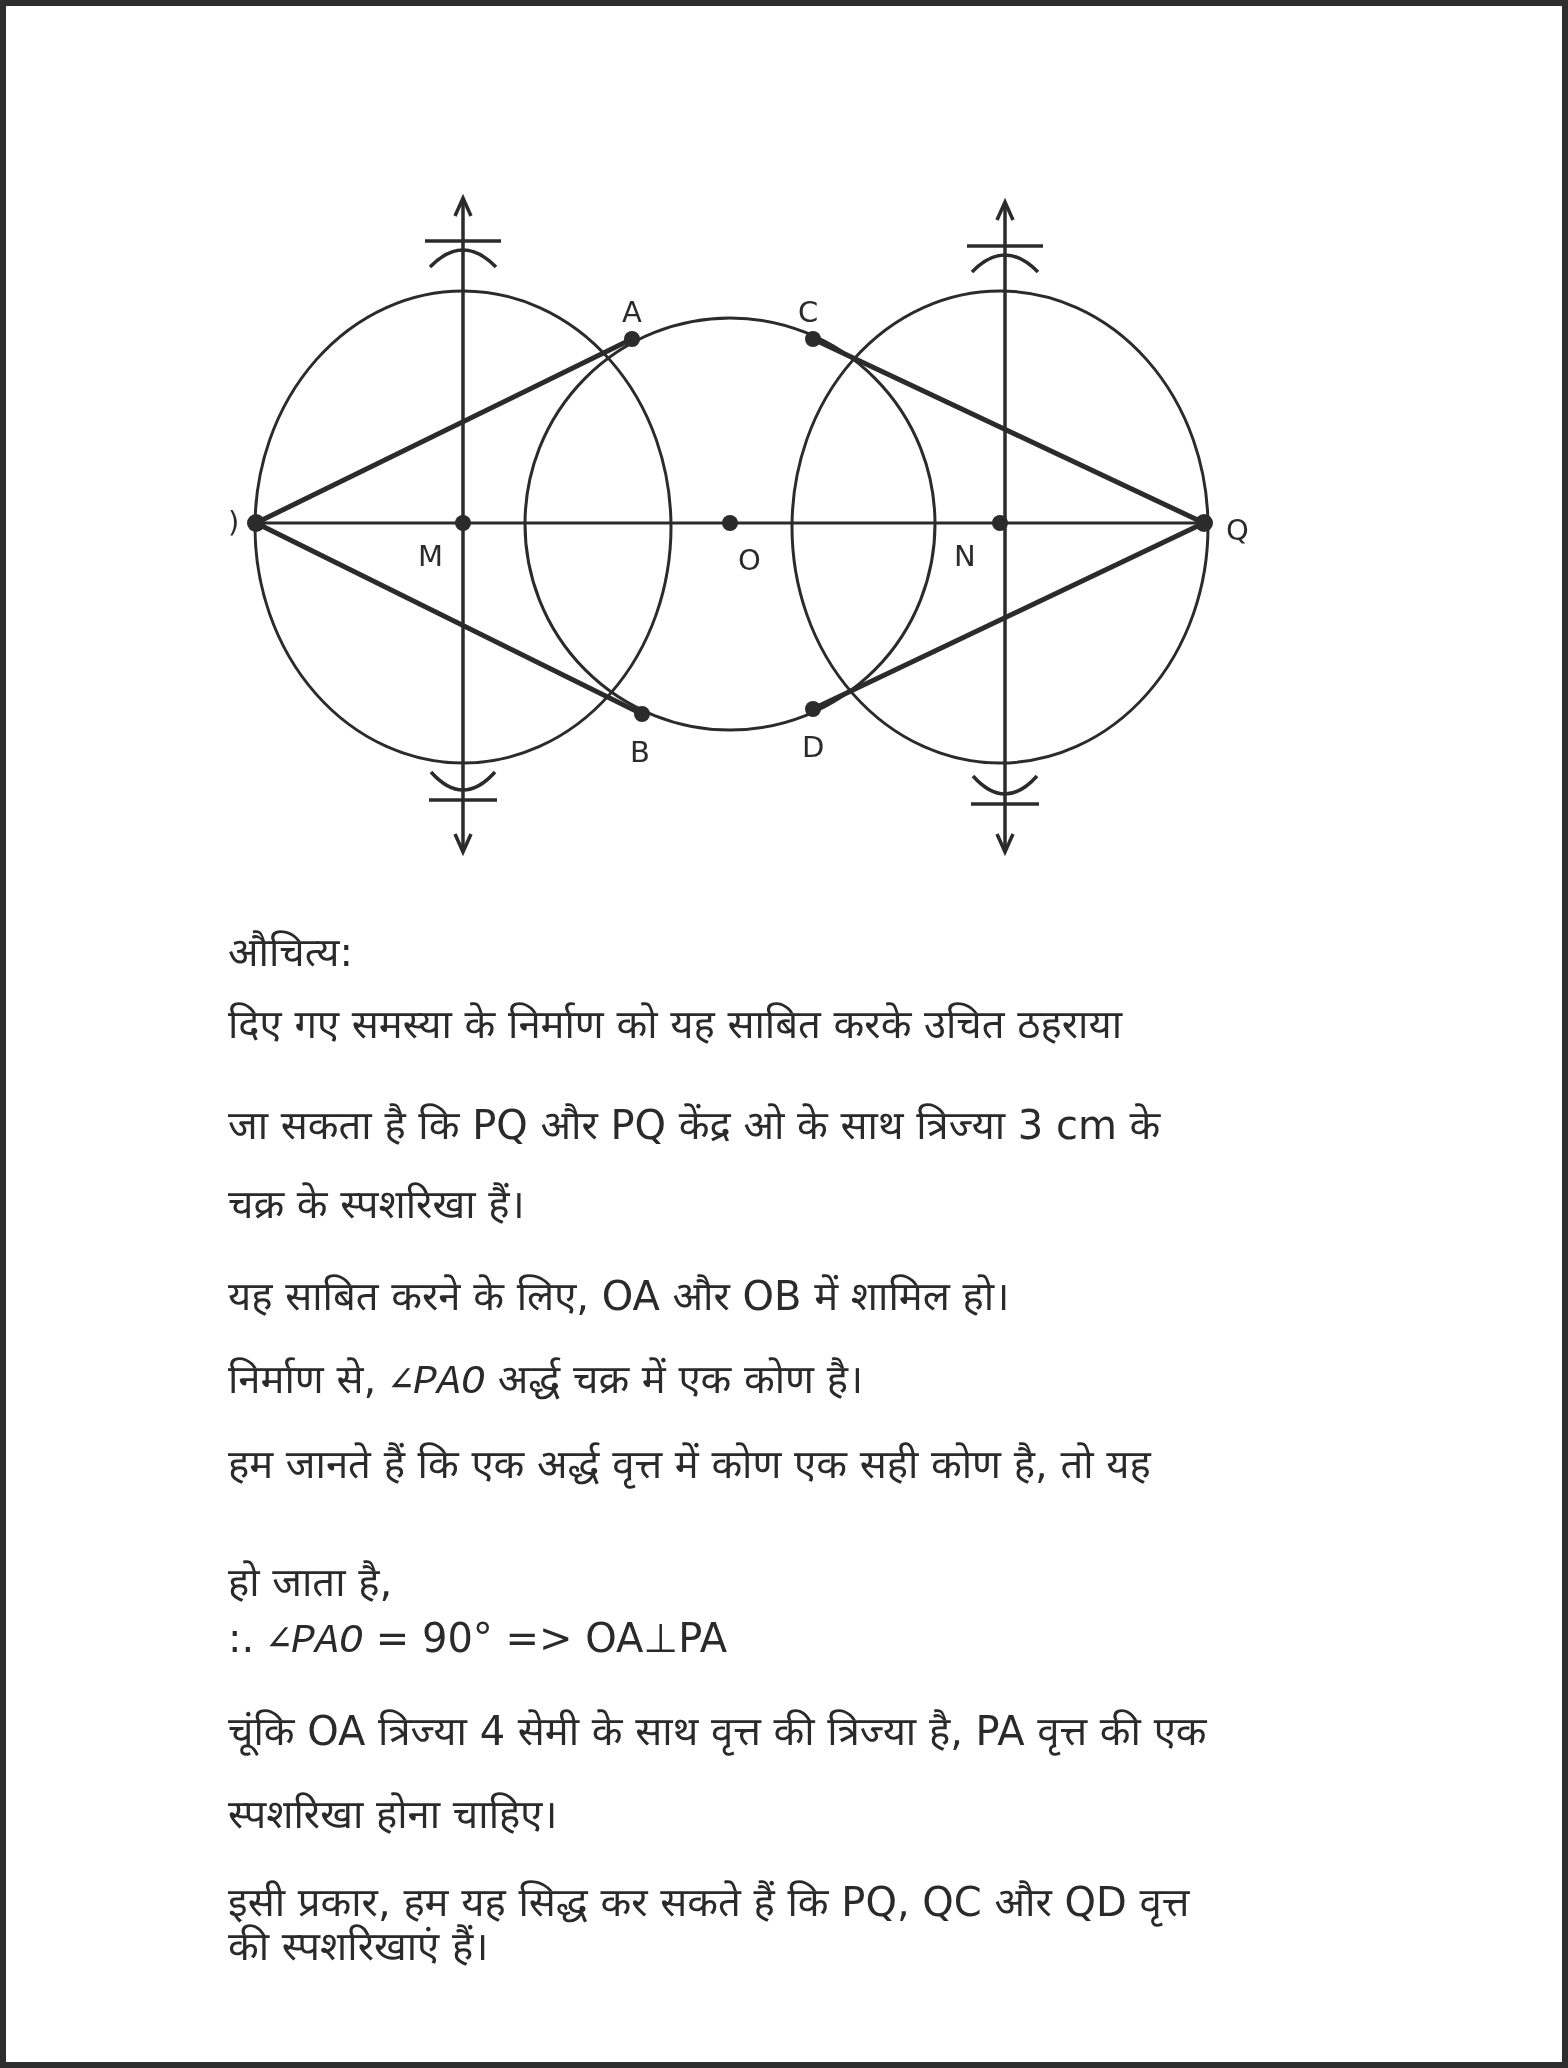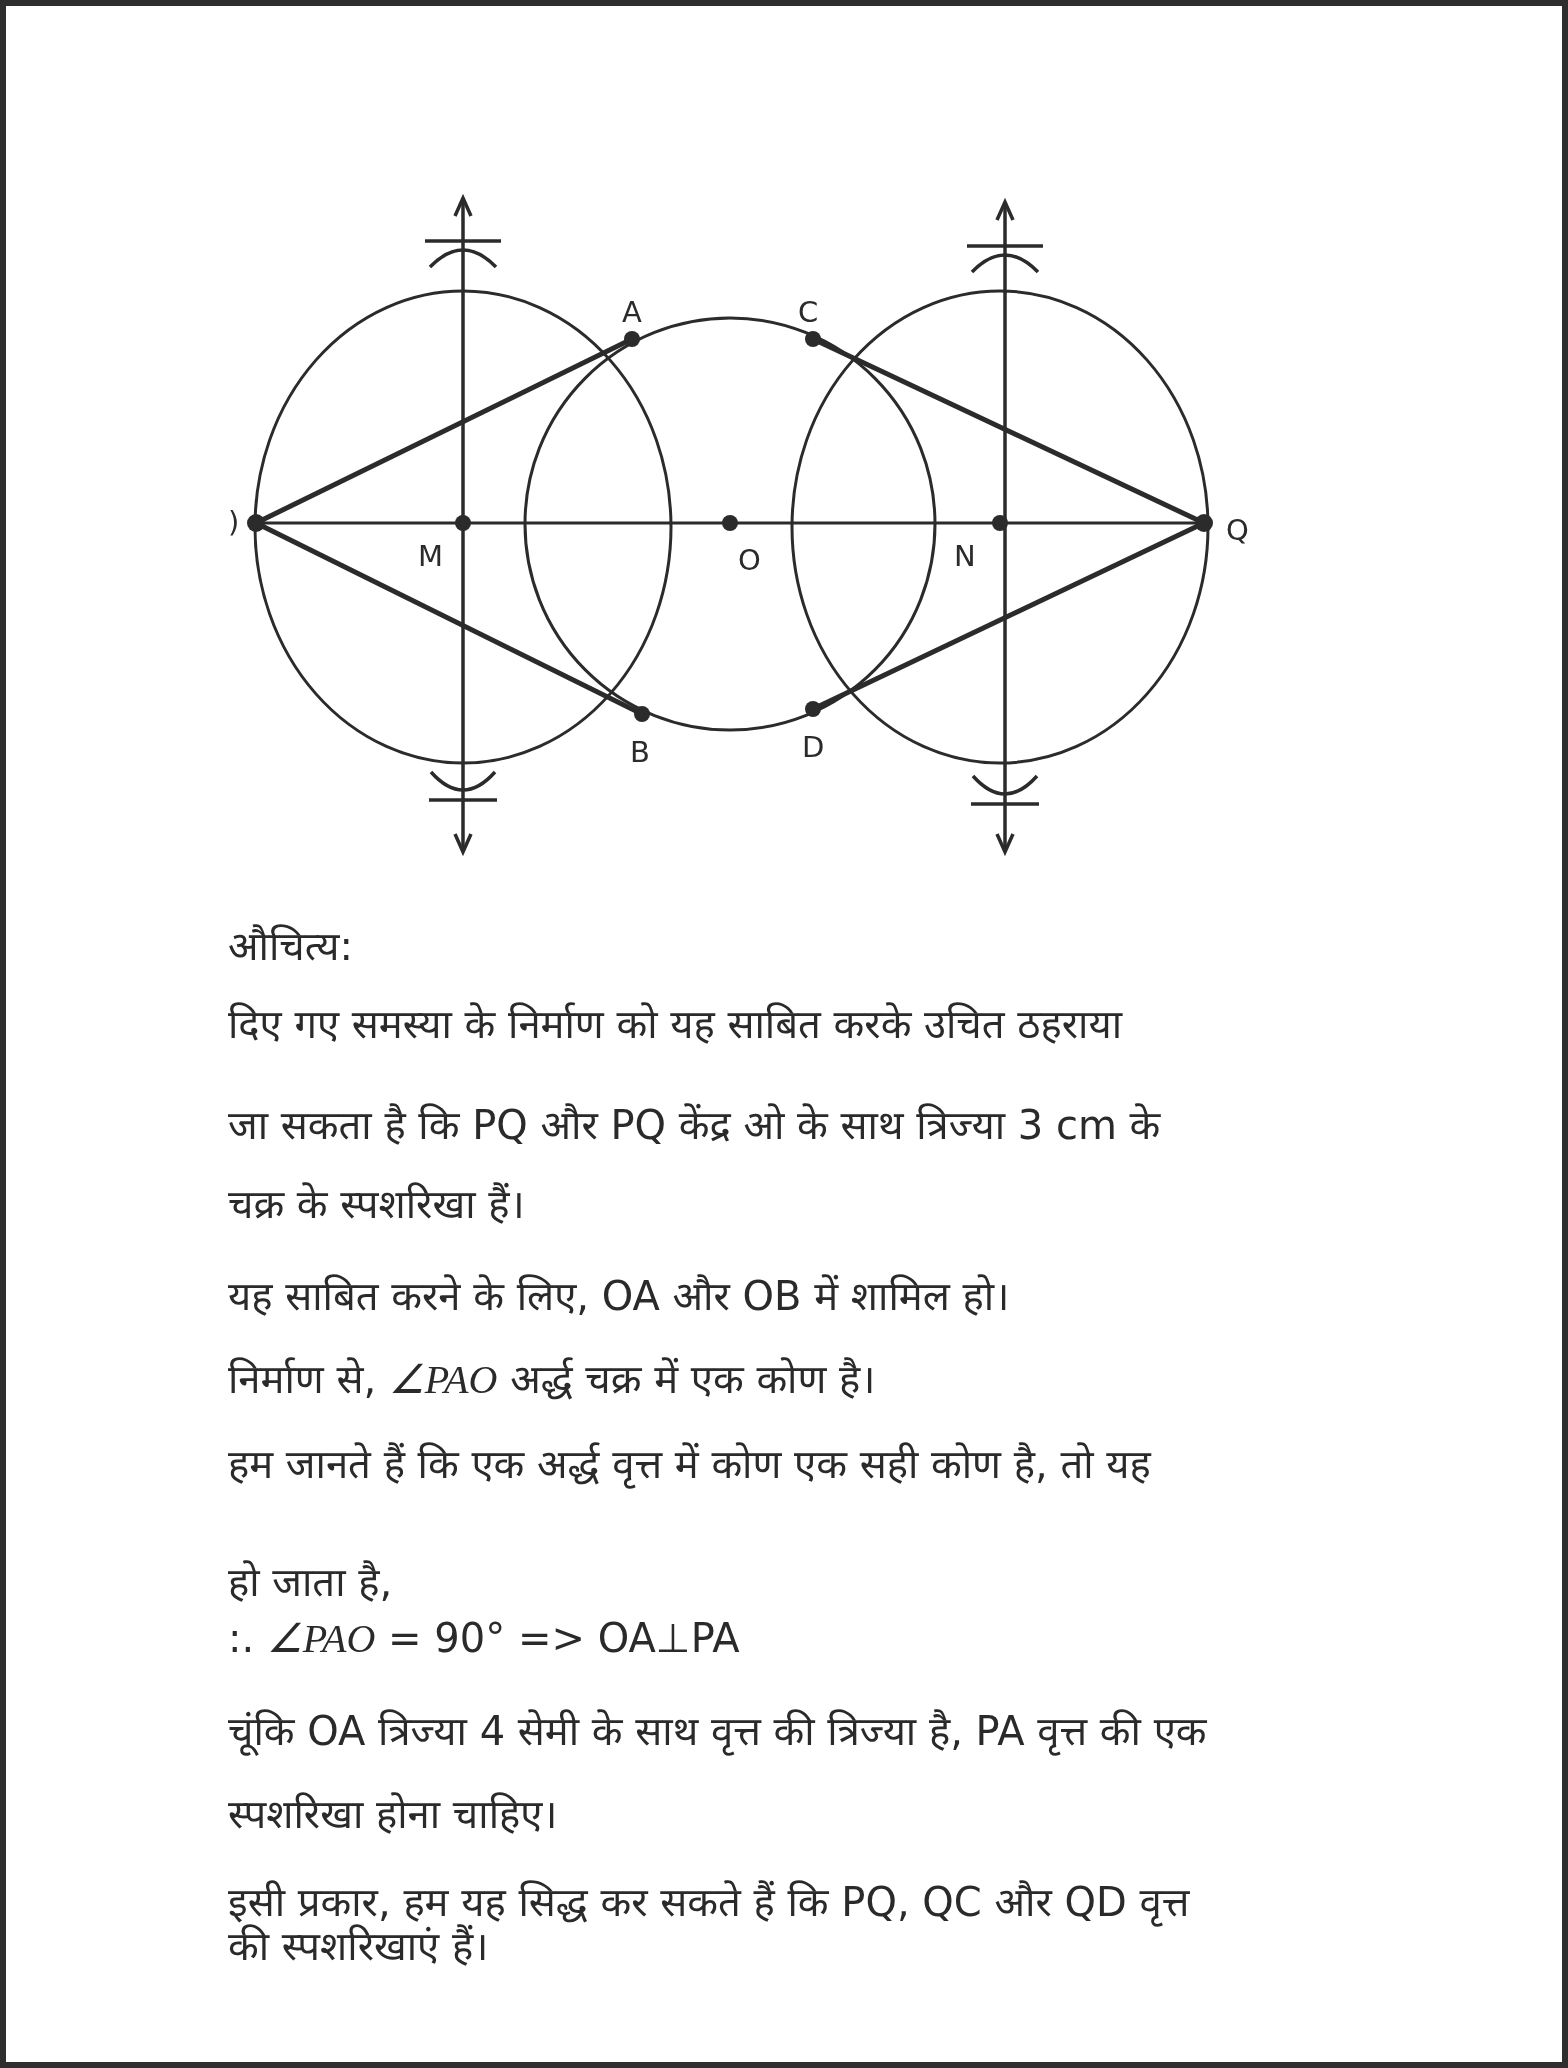--- a/index.html
+++ b/index.html
@@ -12,21 +12,21 @@
   .diagram svg { position: absolute; left: -6px; top: -6px; }
   .label {
     position: absolute; font-family: "DejaVu Sans", sans-serif; font-size: 29px;
     color: #2b2b2b; line-height: 1;
   }
   .text-block {
     position: absolute; left: 222px; top: 920px; width: 1240px;
     font-family: "DejaVu Sans", sans-serif; font-size: 40px; color: #2a2a2a;
   }
   .line { position: absolute; left: 0; white-space: nowrap; line-height: 1; }
-  .math { font-family: Liberation Serif, serif; font-style: italic; }
+  .math { font-family: Liberation Mono, monospace; font-style: italic; }
 </style>
 </head>
 <body>
 
 <div class="page">
   <div class="diagram">
     <svg id="diagram-svg" width="1568" height="880" viewBox="0 0 1568 880">
         <ellipse cx="463" cy="527" rx="208" ry="236" fill="none" stroke="#2b2b2b" stroke-width="3"></ellipse>
         <ellipse cx="730" cy="524" rx="205" ry="206" fill="none" stroke="#2b2b2b" stroke-width="3"></ellipse>
         <ellipse cx="1000" cy="527" rx="208" ry="236" fill="none" stroke="#2b2b2b" stroke-width="3"></ellipse>
@@ -66,21 +66,21 @@
         <div class="label" style="left: 948px; top: 536px;">N</div>
         <div class="label" style="left: 1220px; top: 510px;">Q</div>
         <div class="label" style="left: 616px; top: 292px;">A</div>
         <div class="label" style="left: 624px; top: 732px;">B</div>
         <div class="label" style="left: 792px; top: 292px;">C</div>
         <div class="label" style="left: 796px; top: 727px;">D</div>
       </div>
   </div>
 
   <div class="text-block">
-    <div class="line" style="top:0px">औचित्य:</div>
+    <div class="line" style="top:6px">औचित्य:</div>
     <div class="line" style="top:78px">दिए गए समस्या के निर्माण को यह साबित करके उचित ठहराया</div>
     <div class="line" style="top:179px">जा सकता है कि PQ और PQ केंद्र ओ के साथ त्रिज्या 3 cm के</div>
     <div class="line" style="top:258px">चक्र के स्पशरिखा हैं।</div>
     <div class="line" style="top:350px">यह साबित करने के लिए, OA और OB में शामिल हो।</div>
     <div class="line" style="top:433px">
       <span>निर्माण से, </span><span class="math">∠PAO</span><span> अर्द्ध चक्र में एक कोण  है।</span>
     </div>
     <div class="line" style="top:518px"> हम जानते हैं कि एक अर्द्ध वृत्त में कोण एक सही कोण है, तो यह</div>
     <div class="line" style="top:636px">हो जाता है,</div>
     <div class="line" style="top:692px">

